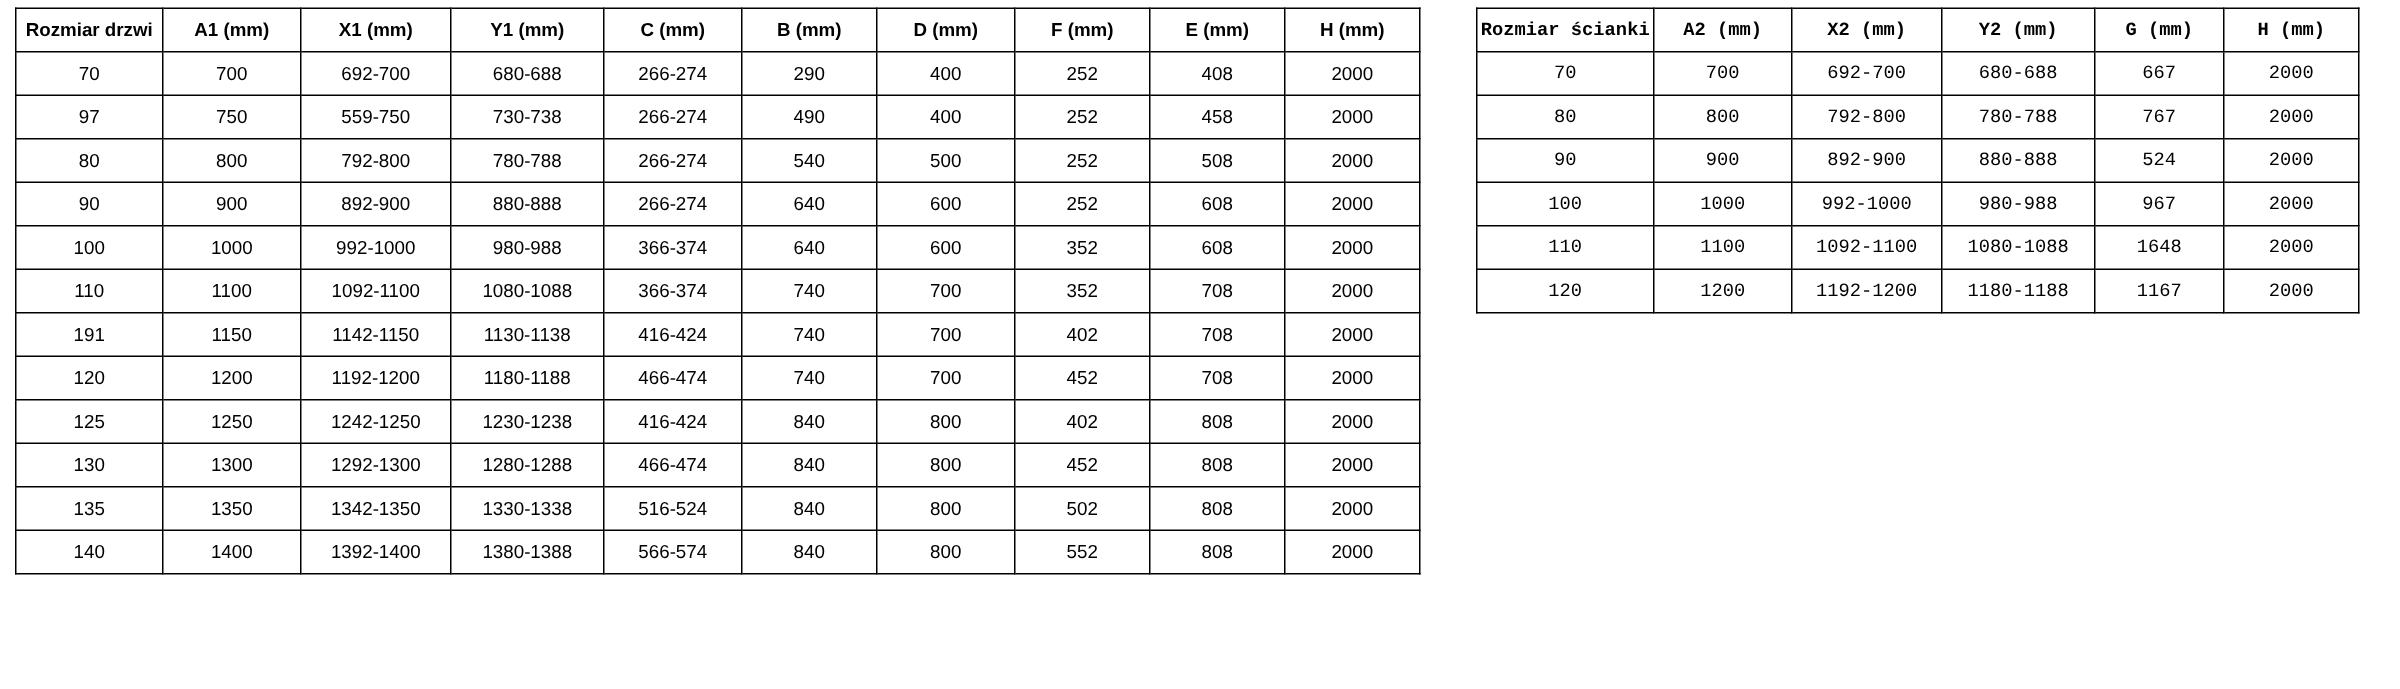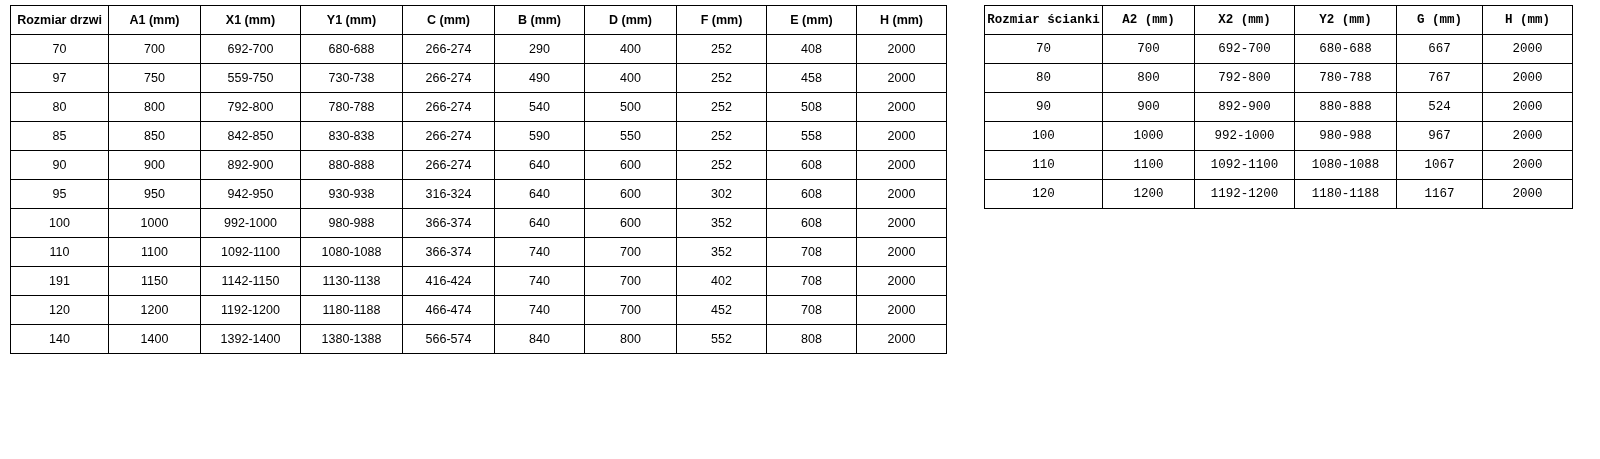--- a/index.html
+++ b/index.html
@@ -132,56 +132,32 @@
             <td>792-800</td>
             <td>780-788</td>
             <td>266-274</td>
             <td>540</td>
             <td>500</td>
             <td>252</td>
             <td>508</td>
             <td>2000</td>
           </tr>
           <tr>
-            <td>85</td>
-            <td>850</td>
-            <td>842-850</td>
-            <td>830-838</td>
-            <td>266-274</td>
-            <td>590</td>
-            <td>550</td>
-            <td>252</td>
-            <td>558</td>
-            <td>2000</td>
-          </tr>
-          <tr>
             <td>90</td>
             <td>900</td>
             <td>892-900</td>
             <td>880-888</td>
             <td>266-274</td>
             <td>640</td>
             <td>600</td>
             <td>252</td>
             <td>608</td>
             <td>2000</td>
           </tr>
           <tr>
-            <td>95</td>
-            <td>950</td>
-            <td>942-950</td>
-            <td>930-938</td>
-            <td>316-324</td>
-            <td>640</td>
-            <td>600</td>
-            <td>302</td>
-            <td>608</td>
-            <td>2000</td>
-          </tr>
-          <tr>
             <td>100</td>
             <td>1000</td>
             <td>992-1000</td>
             <td>980-988</td>
             <td>366-374</td>
             <td>640</td>
             <td>600</td>
             <td>352</td>
             <td>608</td>
             <td>2000</td>
@@ -213,20 +189,56 @@
           <tr>
             <td>120</td>
             <td>1200</td>
             <td>1192-1200</td>
             <td>1180-1188</td>
             <td>466-474</td>
             <td>740</td>
             <td>700</td>
             <td>452</td>
             <td>708</td>
+            <td>2000</td>
+          </tr>
+          <tr>
+            <td>125</td>
+            <td>1250</td>
+            <td>1242-1250</td>
+            <td>1230-1238</td>
+            <td>416-424</td>
+            <td>840</td>
+            <td>800</td>
+            <td>402</td>
+            <td>808</td>
+            <td>2000</td>
+          </tr>
+          <tr>
+            <td>130</td>
+            <td>1300</td>
+            <td>1292-1300</td>
+            <td>1280-1288</td>
+            <td>466-474</td>
+            <td>840</td>
+            <td>800</td>
+            <td>452</td>
+            <td>808</td>
+            <td>2000</td>
+          </tr>
+          <tr>
+            <td>135</td>
+            <td>1350</td>
+            <td>1342-1350</td>
+            <td>1330-1338</td>
+            <td>516-524</td>
+            <td>840</td>
+            <td>800</td>
+            <td>502</td>
+            <td>808</td>
             <td>2000</td>
           </tr>
           <tr>
             <td>140</td>
             <td>1400</td>
             <td>1392-1400</td>
             <td>1380-1388</td>
             <td>566-574</td>
             <td>840</td>
             <td>800</td>
@@ -289,21 +301,21 @@
             <td>992-1000</td>
             <td>980-988</td>
             <td>967</td>
             <td>2000</td>
           </tr>
           <tr>
             <td>110</td>
             <td>1100</td>
             <td>1092-1100</td>
             <td>1080-1088</td>
-            <td>1067</td>
+            <td>1648</td>
             <td>2000</td>
           </tr>
           <tr>
             <td>120</td>
             <td>1200</td>
             <td>1192-1200</td>
             <td>1180-1188</td>
             <td>1167</td>
             <td>2000</td>
           </tr>

